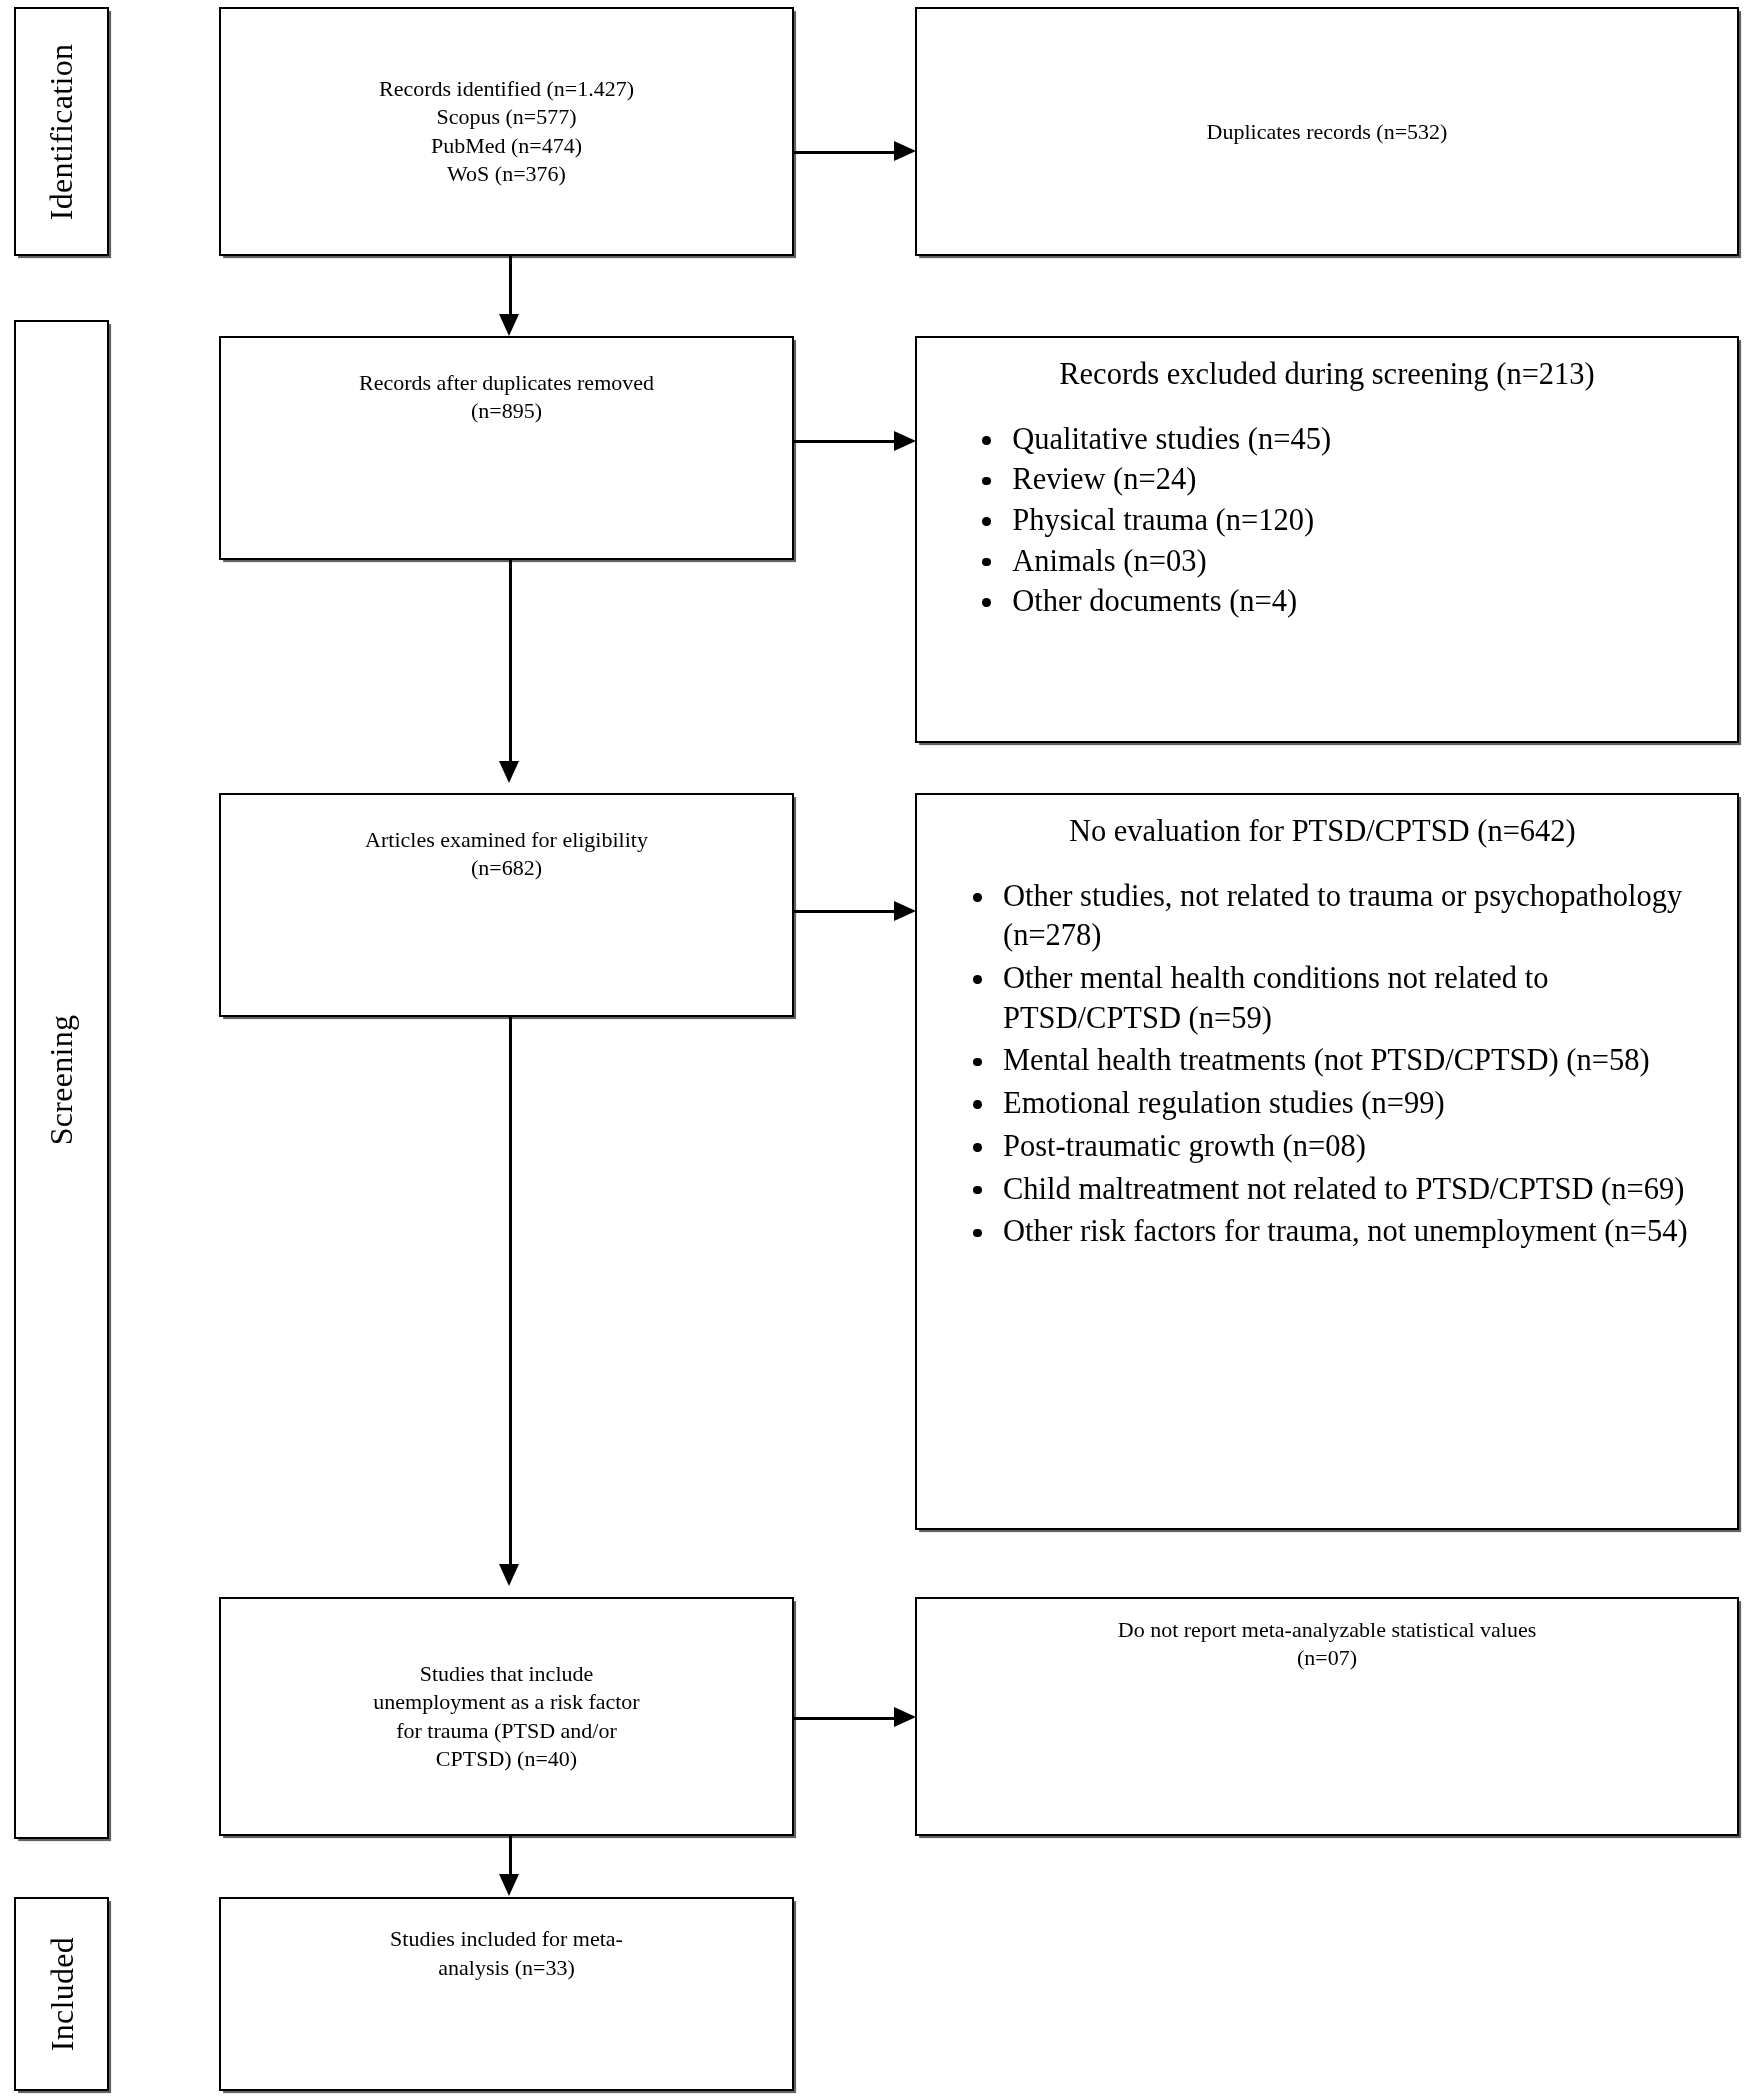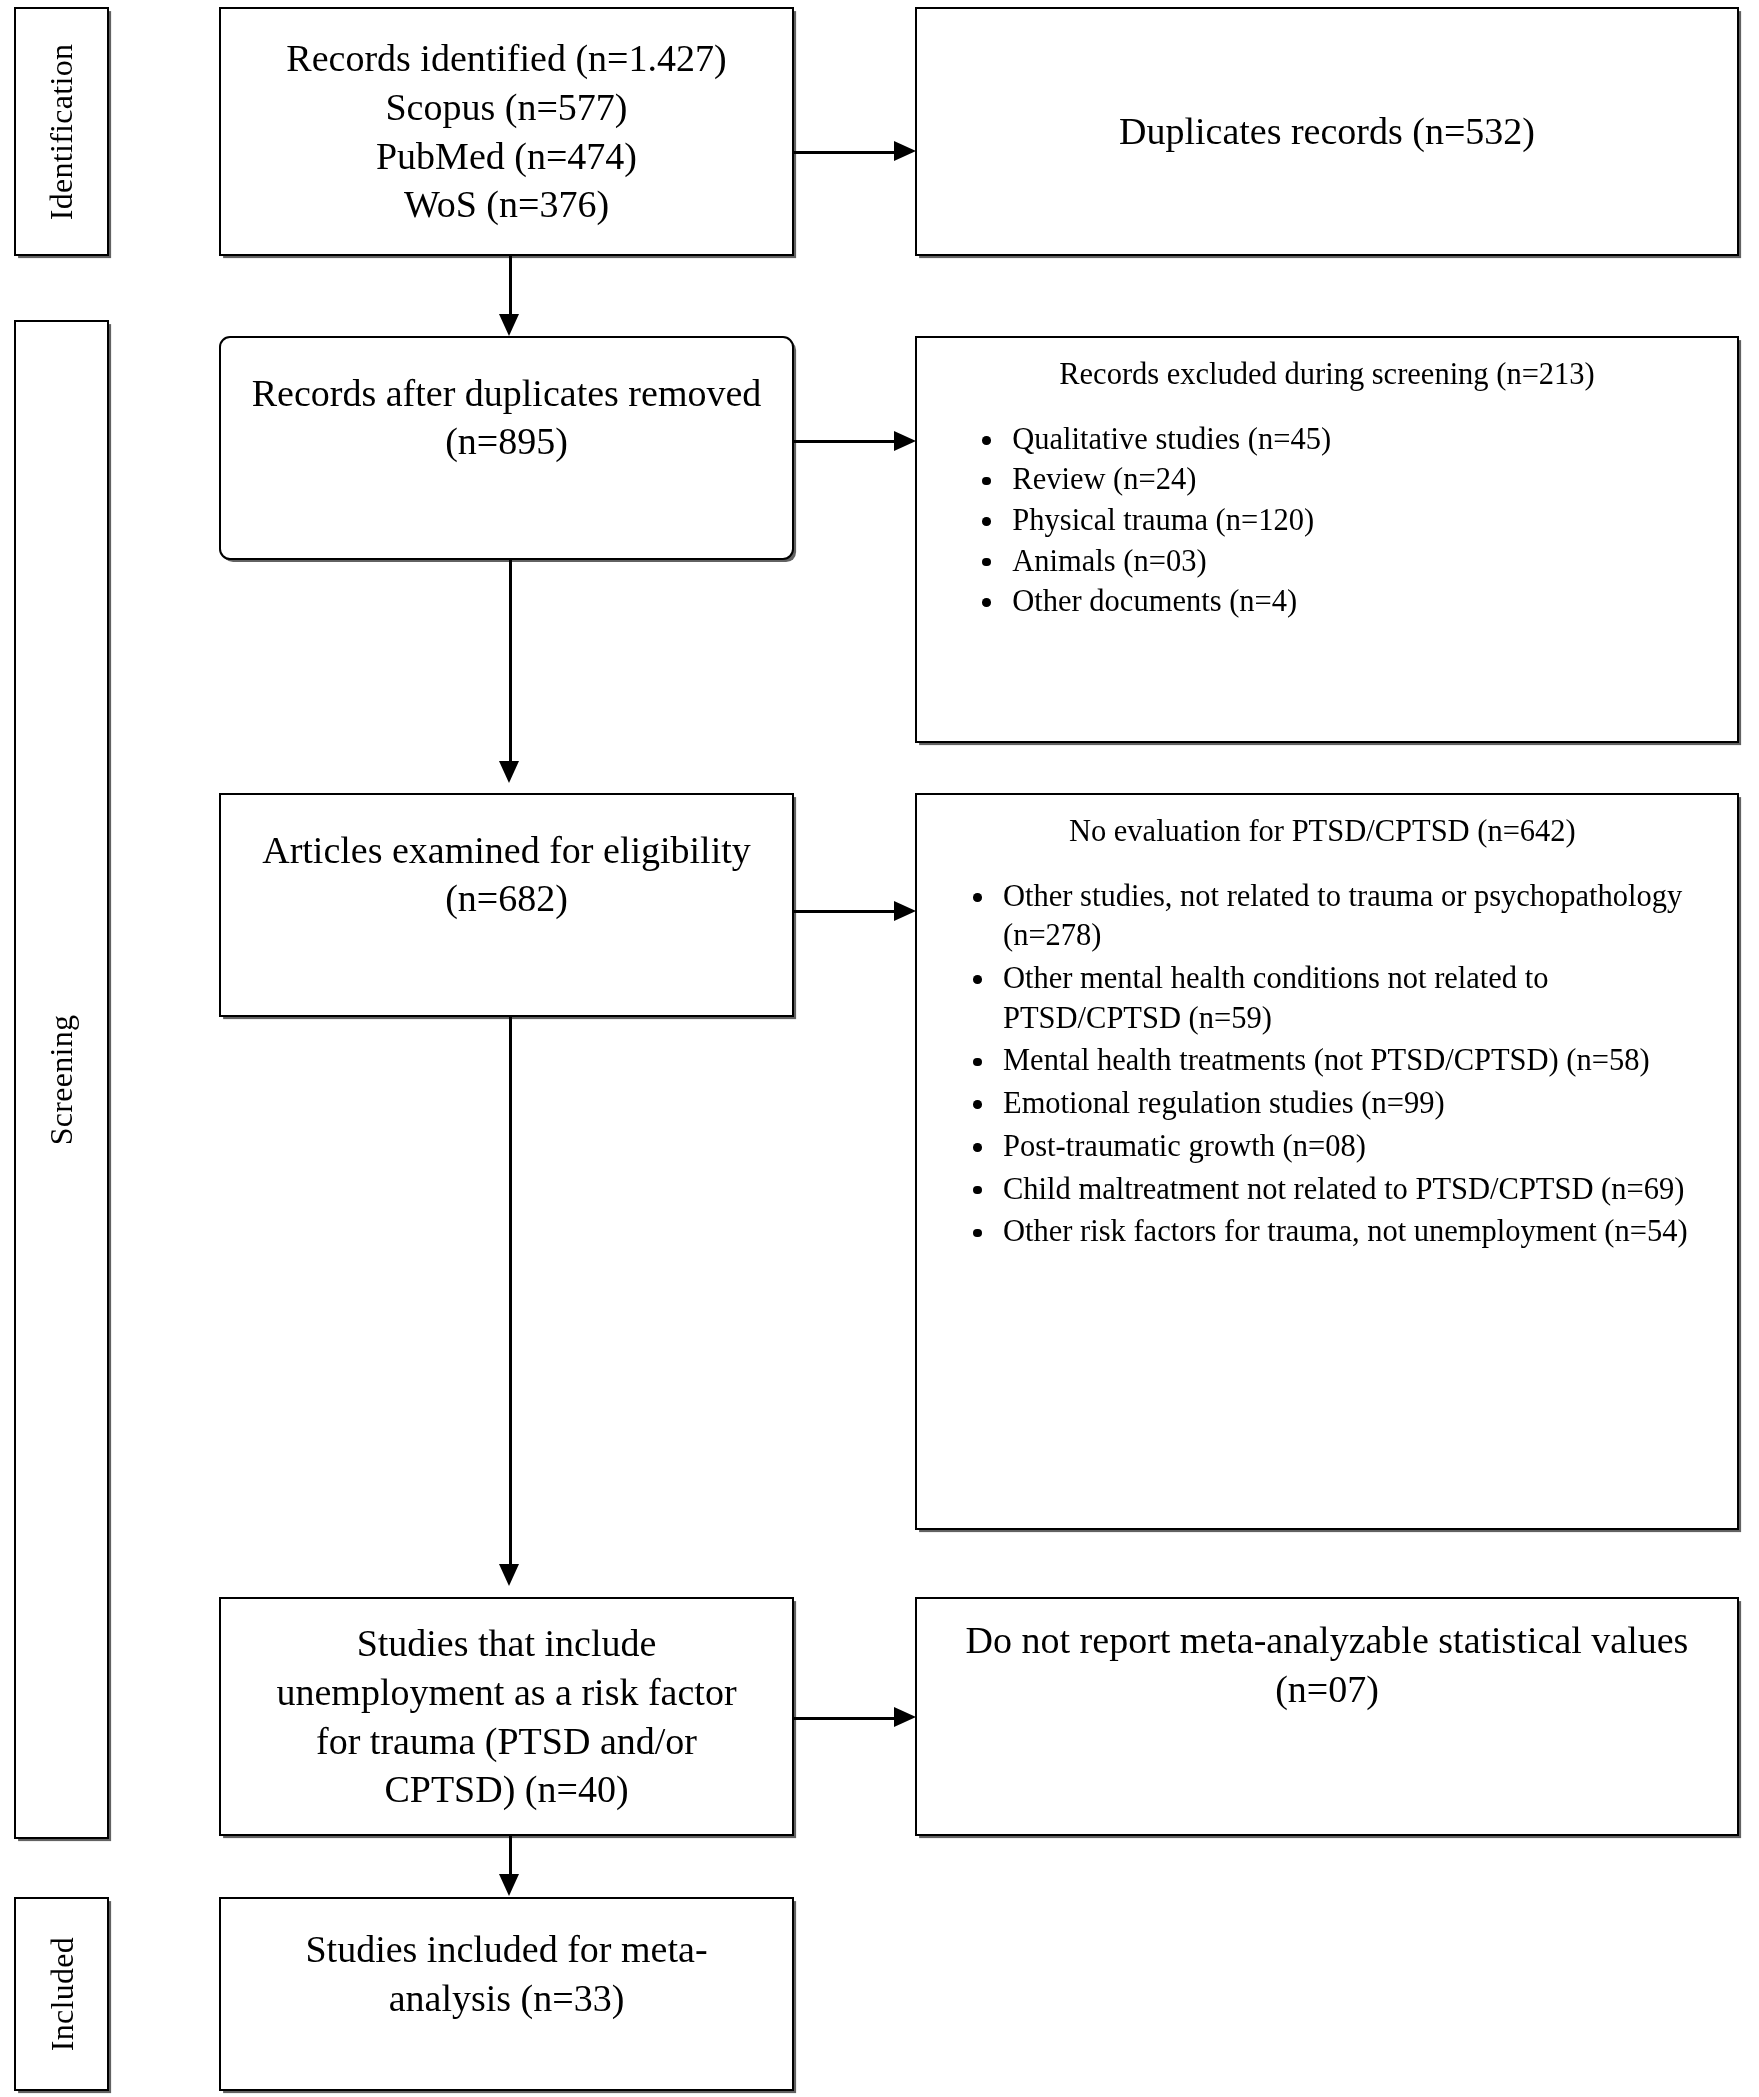--- a/index.html
+++ b/index.html
@@ -44,21 +44,21 @@
   .content-box {
     display: flex;
     flex-direction: column;
     justify-content: flex-start;
     padding: 17.3px 20.3px;
   }
   .content-box.center-v { justify-content: center; }
 
   .box-text {
     text-align: center;
-    font-size: 38px;
+    font-size: 22px;
     line-height: 1.28;
     white-space: pre-line;
   }
   .box-heading {
     text-align: center;
     font-size: 30.5px;
     line-height: 1.28;
     margin-bottom: 17.3px;
   }
 
@@ -139,21 +139,21 @@
   <div class="box content-box center-v" style="left:915px; top:7.1px; width:824px; height:249px;">
     <div class="box-text">Duplicates records (n=532)</div>
   </div>
 
   <div class="conn hline" style="left:793px; top:151px; width:102px;"></div>
   <div class="arrow-right" style="left:894px; top:141px;"></div>
 
   <div class="conn vline" style="left:509px; top:256px; height:61px;"></div>
   <div class="arrow-down" style="left:499px; top:314px;"></div>
 
-  <div class="box content-box" style="left:219px; top:336px; width:575px; height:224px; padding-top:30.5px;border-radius:11px;">
+  <div class="box content-box" style="left:219px; top:336px; width:575px; height:224px; padding-top:30.5px;">
     <div class="box-text">Records after duplicates removed
 (n=895)</div>
   </div>
 
   <div class="box content-box" style="left:915px; top:336px; width:824px; height:407px;">
     <div class="box-heading">Records excluded during screening (n=213)</div>
     <ul class="bullets tight">
       <li>Qualitative studies (n=45)</li>
       <li>Review (n=24)</li>
       <li>Physical trauma (n=120)</li>

